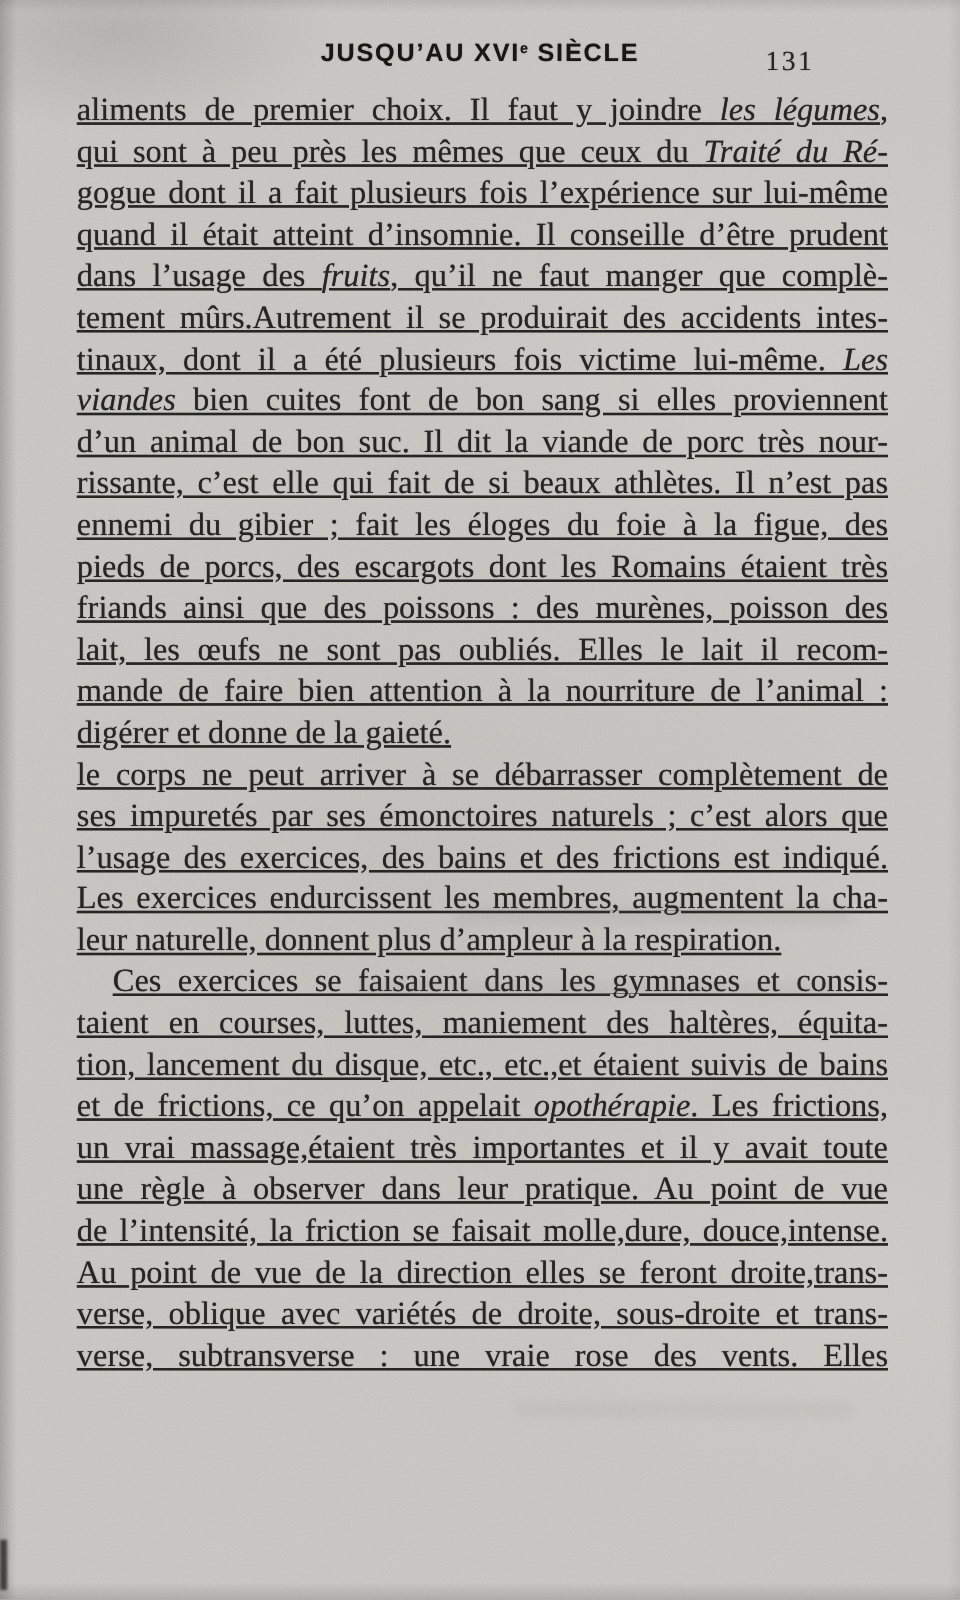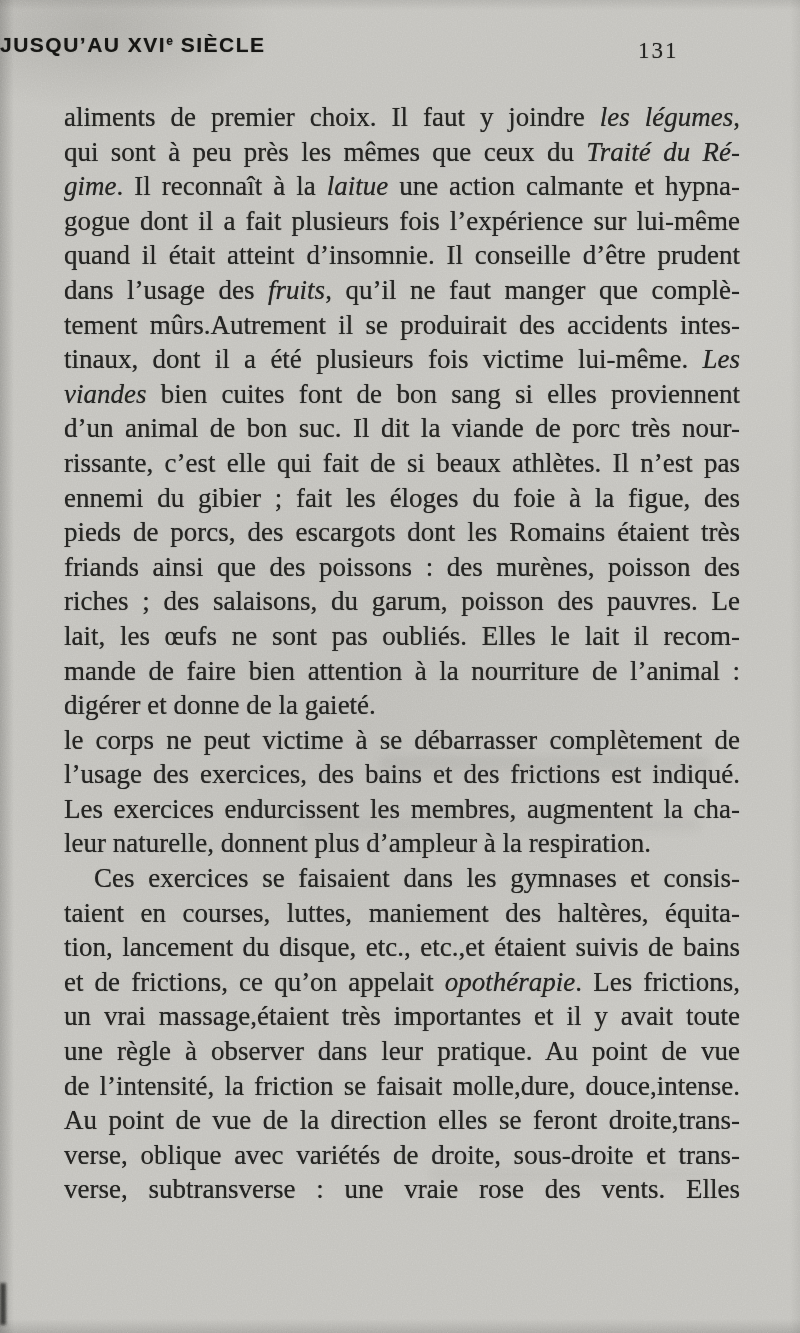--- a/index.html
+++ b/index.html
@@ -20,20 +20,21 @@
       radial-gradient(ellipse 380px 260px at 88% 80%, rgba(255,255,250,0.08), transparent 70%),
       linear-gradient(to right, rgba(30,30,28,0.22), rgba(30,30,28,0.0) 14px),
       linear-gradient(to left, rgba(30,30,28,0.07), rgba(30,30,28,0.0) 10px),
       linear-gradient(to bottom, rgba(30,30,28,0.10), rgba(30,30,28,0.0) 10px),
       linear-gradient(to top, rgba(30,30,28,0.16), rgba(30,30,28,0.0) 14px);
   }
 
   .running-head {
     position: absolute;
     top: 33px; left: 0; right: 0;
+    text-align: center;
     font-family: "Liberation Sans", sans-serif;
     font-weight: bold;
     font-size: 21px;
     letter-spacing: 1.5px;
     color: #151513;
     text-shadow: 0 0 1px rgba(21,21,19,0.55);
   }
   .running-head .sup {
     font-size: 12px;
     vertical-align: 7px;
@@ -46,23 +47,24 @@
     left: 638px;
     font-family: "Liberation Serif", serif;
     font-size: 23px;
     letter-spacing: 2px;
     color: #222220;
     text-shadow: 0 0 1px rgba(25,25,23,0.5);
   }
 
   .body-text {
     position: absolute;
-    top: 100px;
+    top: 74px;
     left: 64px;
     width: 676px;
+    text-decoration: underline;
   }
 
   .line {
     height: 34.6px;
     line-height: 34.6px;
     font-size: 27px;
     white-space: normal;
     text-align: left;
     text-shadow: 0 0 0.8px rgba(28,28,26,0.75);
   }
@@ -110,37 +112,36 @@
 
   <div class="running-head">
     <span>JUSQU’AU XVI</span><span class="sup">e</span><span> SIÈCLE</span>
   </div>
 
   <div class="page-number">131</div>
 
   <div class="body-text">
       <div class="line just">aliments de premier choix. Il faut y joindre <span class="it">les légumes</span>,</div>
       <div class="line just">qui sont à peu près les mêmes que ceux du <span class="it">Traité du Ré-</span></div>
-      <div class="line just"><span class="it">gime</span>. Il reconnaît à la <span class="it">laitue</span> une action calmante et hypna-</div>
       <div class="line just">gogue dont il a fait plusieurs fois l’expérience sur lui-même</div>
       <div class="line just">quand il était atteint d’insomnie. Il conseille d’être prudent</div>
       <div class="line just">dans l’usage des <span class="it">fruits</span>, qu’il ne faut manger que complè-</div>
       <div class="line just">tement mûrs.Autrement il se produirait des accidents intes-</div>
       <div class="line just">tinaux, dont il a été plusieurs fois victime lui-même. <span class="it">Les</span></div>
       <div class="line just"><span class="it">viandes</span> bien cuites font de bon sang si elles proviennent</div>
       <div class="line just">d’un animal de bon suc. Il dit la viande de porc très nour-</div>
       <div class="line just">rissante, c’est elle qui fait de si beaux athlètes. Il n’est pas</div>
       <div class="line just">ennemi du gibier ; fait les éloges du foie à la figue, des</div>
       <div class="line just">pieds de porcs, des escargots dont les Romains étaient très</div>
       <div class="line just">friands ainsi que des poissons : des murènes, poisson des</div>
-      <div class="line just">riches ; des salaisons, du garum, poisson des pauvres. Le</div>
       <div class="line just">lait, les œufs ne sont pas oubliés. Elles le lait il recom-</div>
       <div class="line just">mande de faire bien attention à la nourriture de l’animal :</div>
       <div class="line">digérer et donne de la gaieté.</div>
-      <div class="line just">le corps ne peut victime à se débarrasser complètement de</div>
+      <div class="line just">le corps ne peut arriver à se débarrasser complètement de</div>
+      <div class="line just">ses impuretés par ses émonctoires naturels ; c’est alors que</div>
       <div class="line just">l’usage des exercices, des bains et des frictions est indiqué.</div>
       <div class="line just">Les exercices endurcissent les membres, augmentent la cha-</div>
       <div class="line">leur naturelle, donnent plus d’ampleur à la respiration.</div>
       <div class="line just indent">Ces exercices se faisaient dans les gymnases et consis-</div>
       <div class="line just">taient en courses, luttes, maniement des haltères, équita-</div>
       <div class="line just">tion, lancement du disque, etc., etc.,et étaient suivis de bains</div>
       <div class="line just">et de frictions, ce qu’on appelait <span class="it">opothérapie</span>. Les frictions,</div>
       <div class="line just">un vrai massage,étaient très importantes et il y avait toute</div>
       <div class="line just">une règle à observer dans leur pratique. Au point de vue</div>
       <div class="line just">de l’intensité, la friction se faisait molle,dure, douce,intense.</div>

